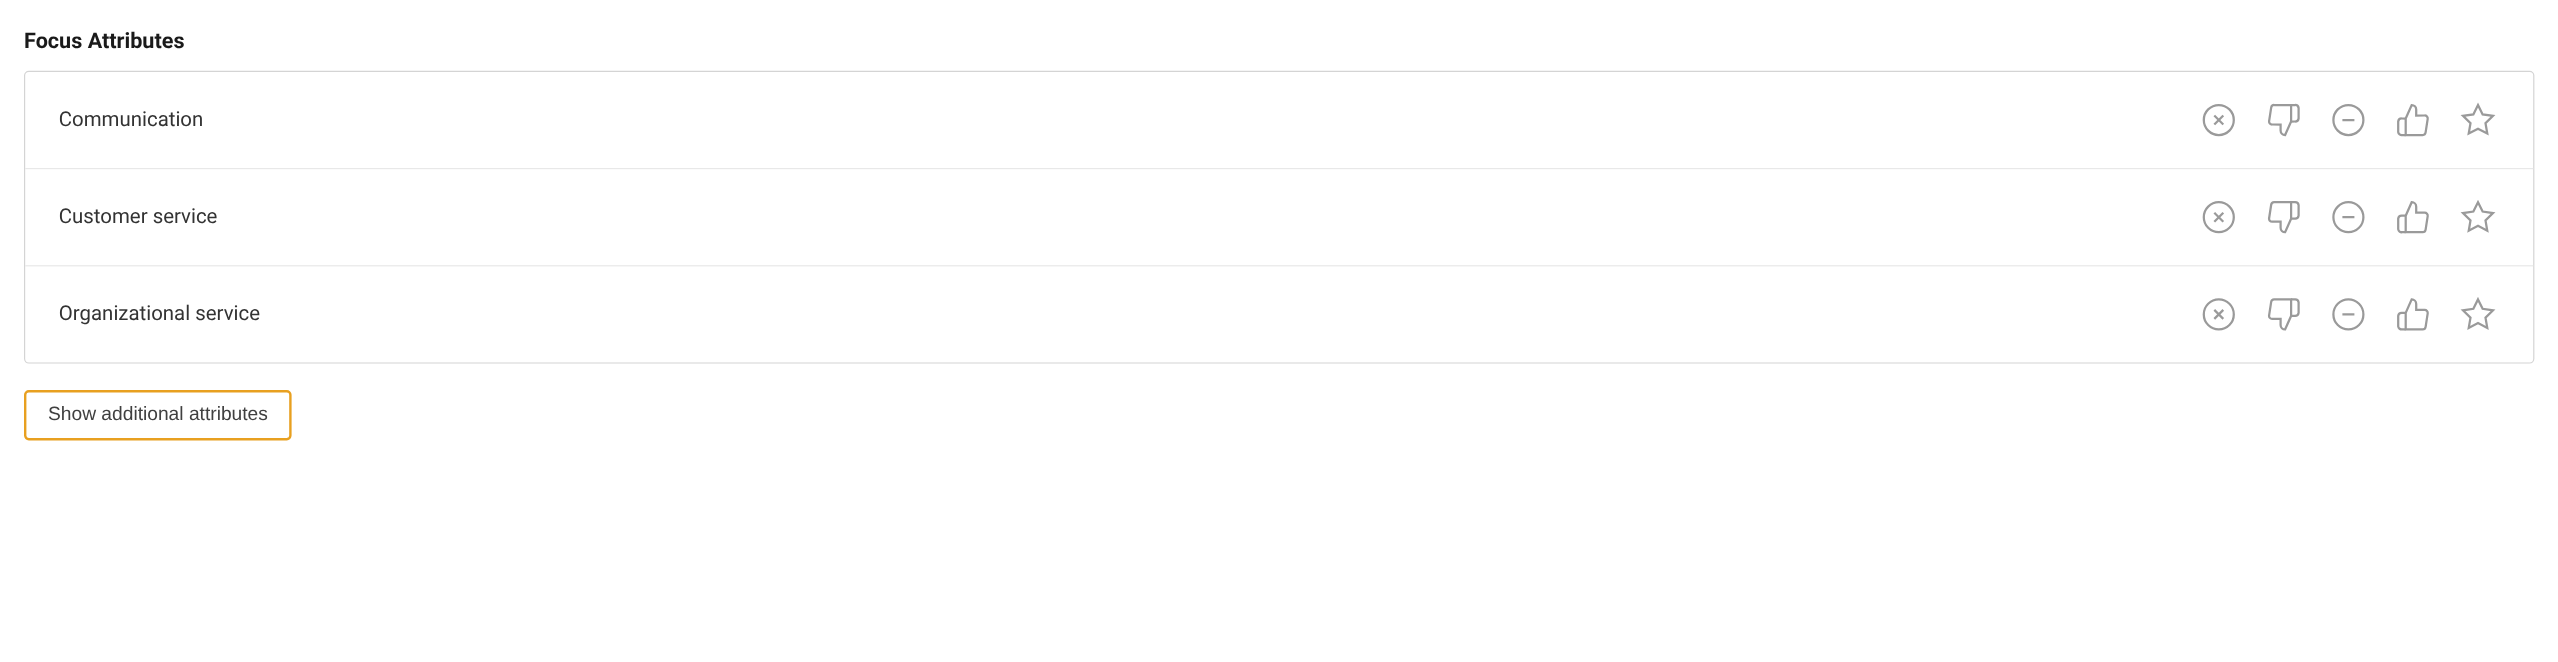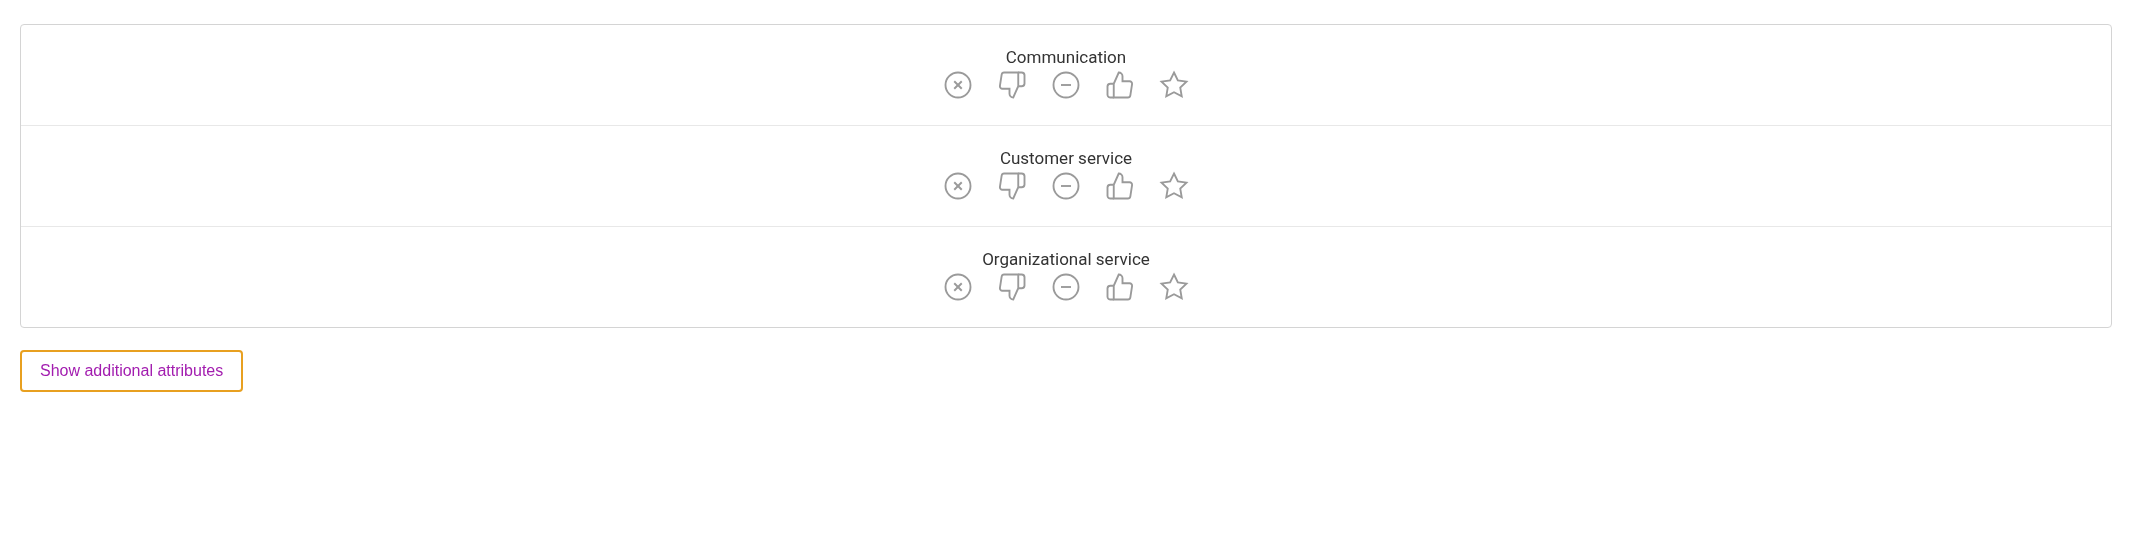--- a/index.html
+++ b/index.html
@@ -29,21 +29,20 @@
       width: 100%;
       background: #ffffff;
     }
 
     .attribute-row {
       display: flex;
       align-items: center;
       justify-content: space-between;
       padding: 22px 28px;
       border-bottom: 1px solid #e8e8e8;
-      flex-direction: column;
     }
 
     .attribute-row:last-child {
       border-bottom: none;
     }
 
     .attribute-name {
       font-size: 17px;
       color: #333333;
     }
@@ -71,33 +70,34 @@
       fill: none;
       stroke-width: 1.5;
     }
 
     .show-additional-btn {
       margin-top: 22px;
       display: inline-block;
       padding: 10px 18px;
       border: 2px solid #e8a020;
       border-radius: 4px;
-      color: #a21caf;
+      color: #404040;
       font-size: 16px;
       font-weight: 500;
       background: #ffffff;
       cursor: pointer;
       text-decoration: none;
     }
   </style>
 </head>
 <body>
 
 <div>
 
+  <h2 class="section-title">Focus Attributes</h2>
 
   <div class="attributes-table">
 
     <div class="attribute-row">
       <span class="attribute-name">Communication</span>
       <div class="attribute-actions">
         <span class="action-icon">
           <svg viewBox="0 0 24 24">
               <circle cx="12" cy="12" r="10"></circle>
               <line x1="15" y1="9" x2="9" y2="15"></line>

